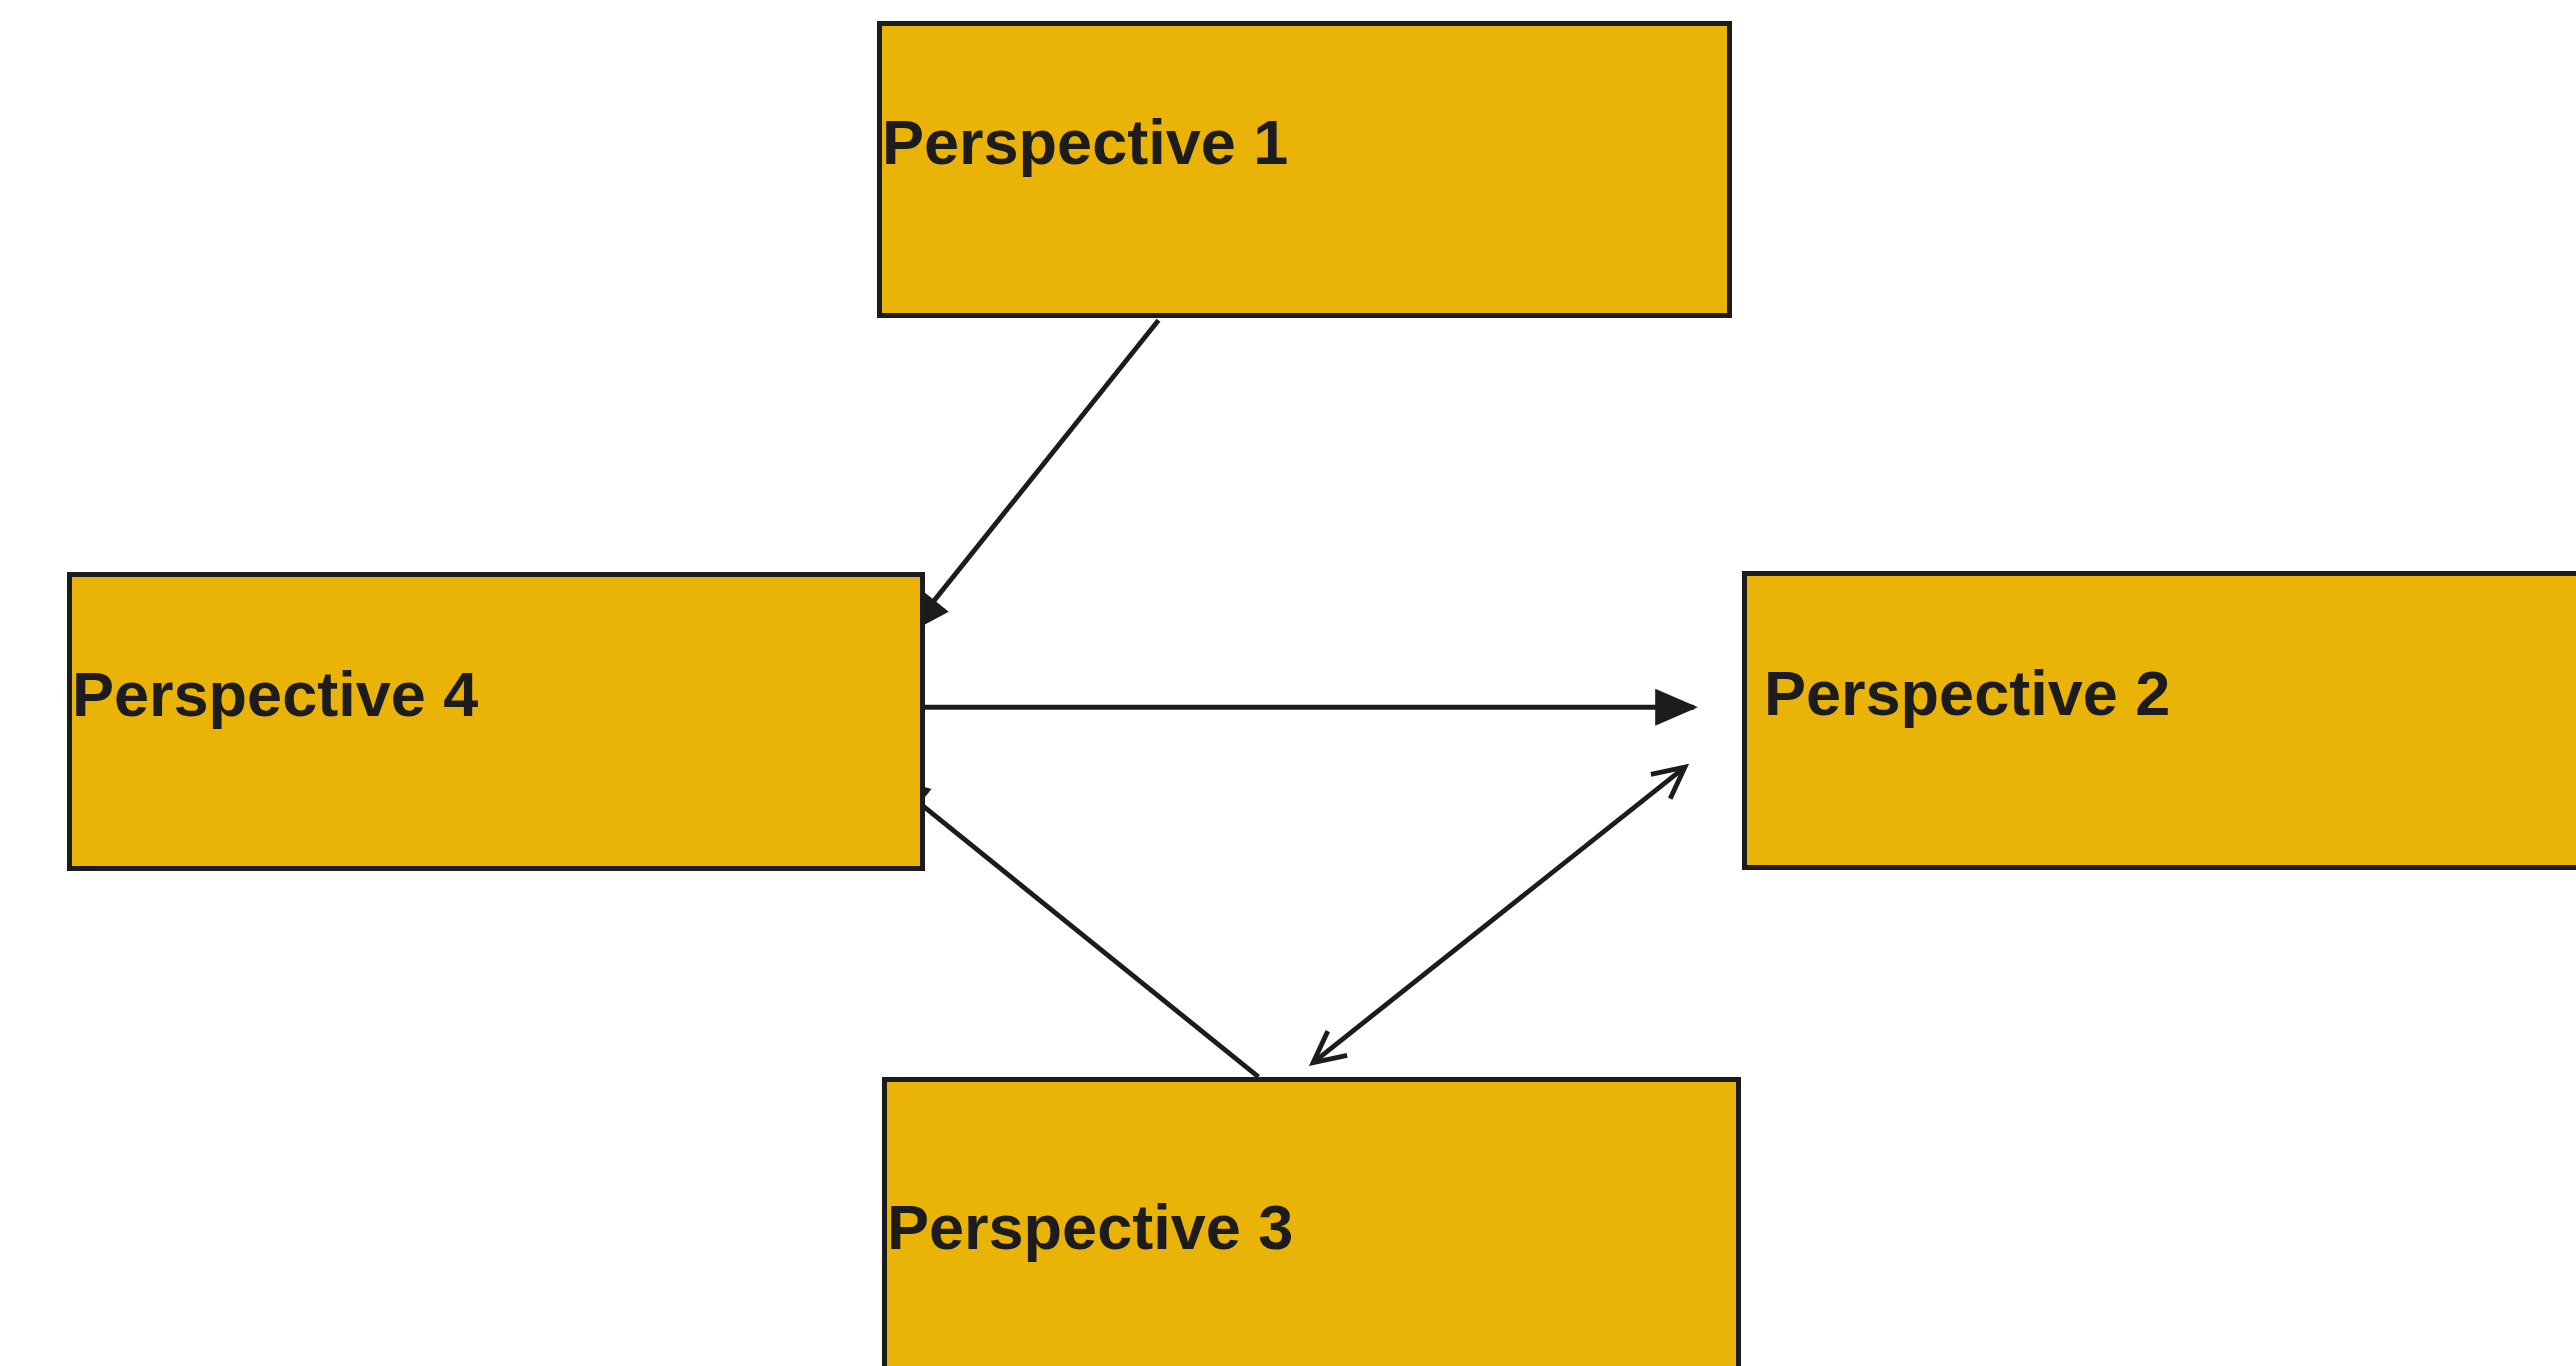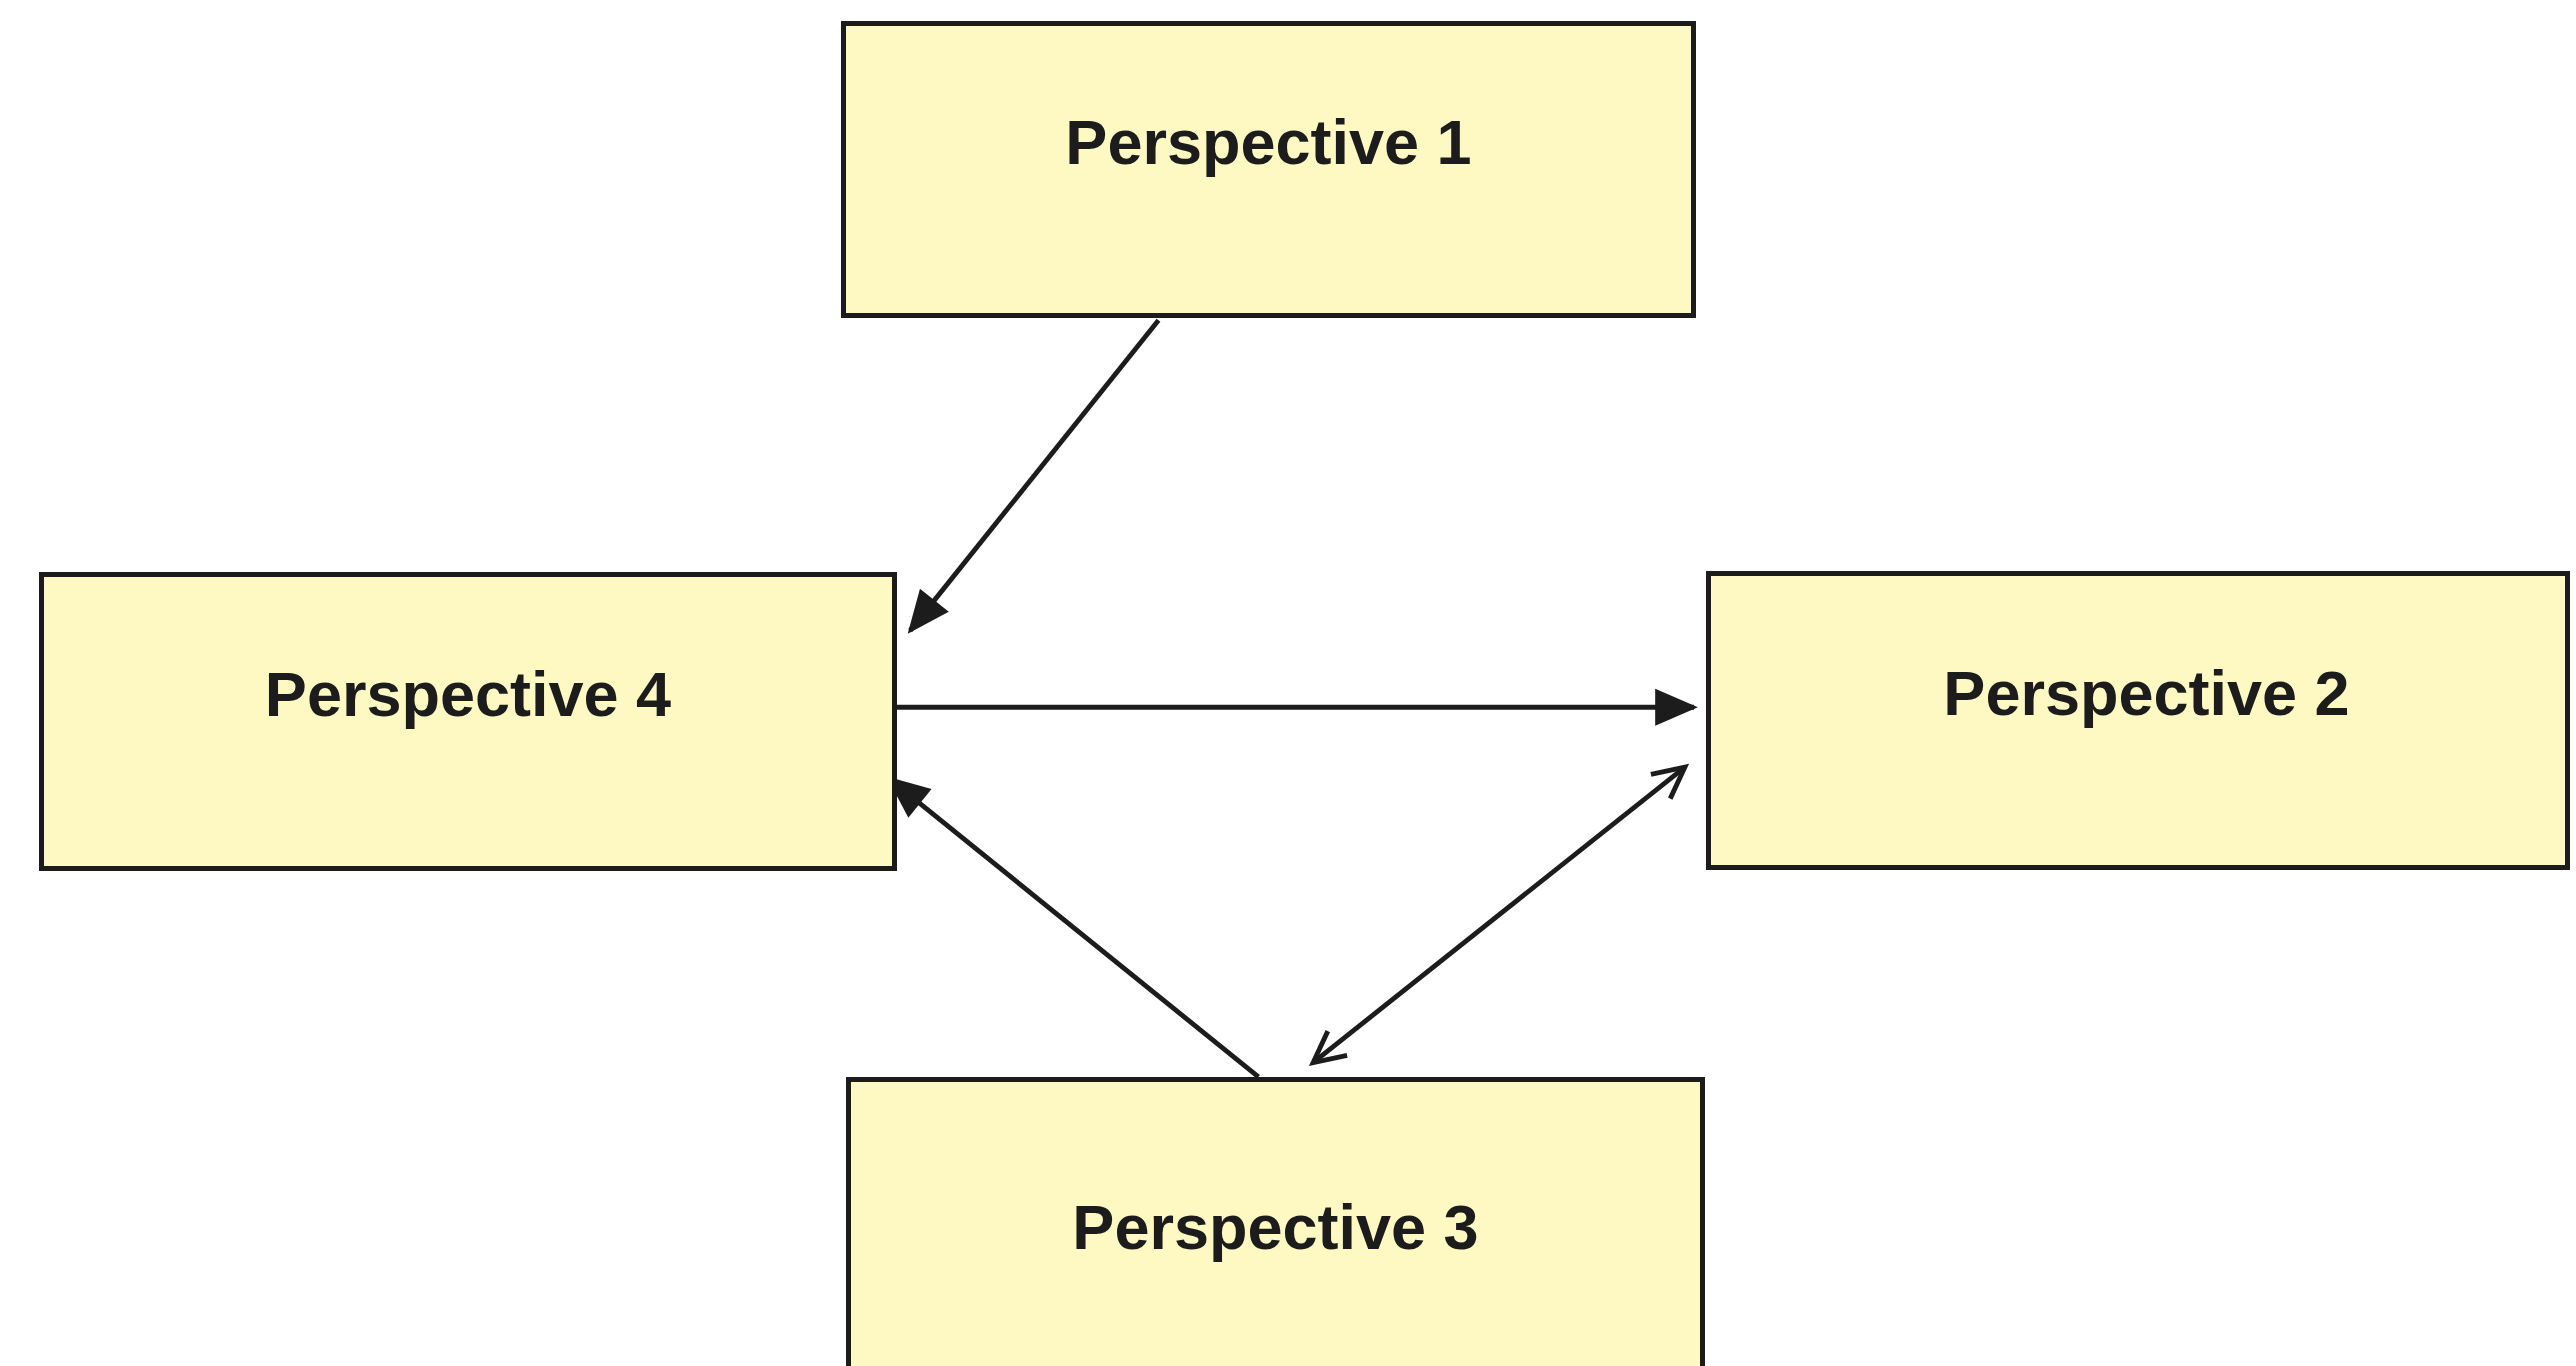--- a/index.html
+++ b/index.html
@@ -21,37 +21,38 @@
     top: 0;
   }
   .edge-line {
     stroke: #1c1c1c;
     stroke-width: 5;
     fill: none;
   }
   .node {
     position: absolute;
     box-sizing: border-box;
-    background: #fef9c3;
+    background: #eab308;
     border: 5.8px solid #1c1c1c;
     display: flex;
     align-items: center;
-    justify-content: center;
+    justify-content: flex-start;
     padding-bottom: 56px; 
+    margin-left: 36px;
   }
   .node-label {
     font-size: 63px;
     font-weight: 700;
     color: #1c1c1c;
     white-space: nowrap;
     letter-spacing: 0px;
   }
   
   .node-p1 { left: 841px;  top: 21.3px;   width: 855px; height: 297px; }
-  .node-p4 { left: 39px;   top: 572px;  width: 858px; height: 299px; }
+  .node-p4 { left: 31px;   top: 572px;  width: 858px; height: 299px; }
   .node-p2 { left: 1706px; top: 571px;  width: 864px; height: 299px; padding-left: 17px; }
   .node-p3 { left: 846px;  top: 1077px; width: 859px; height: 356px; }
 </style>
 </head>
 <body>
 
 <div class="diagram">
 
   <svg class="edges" width="2576" height="1366" viewBox="0 0 2655 1408" xmlns="http://www.w3.org/2000/svg">
     <defs>

